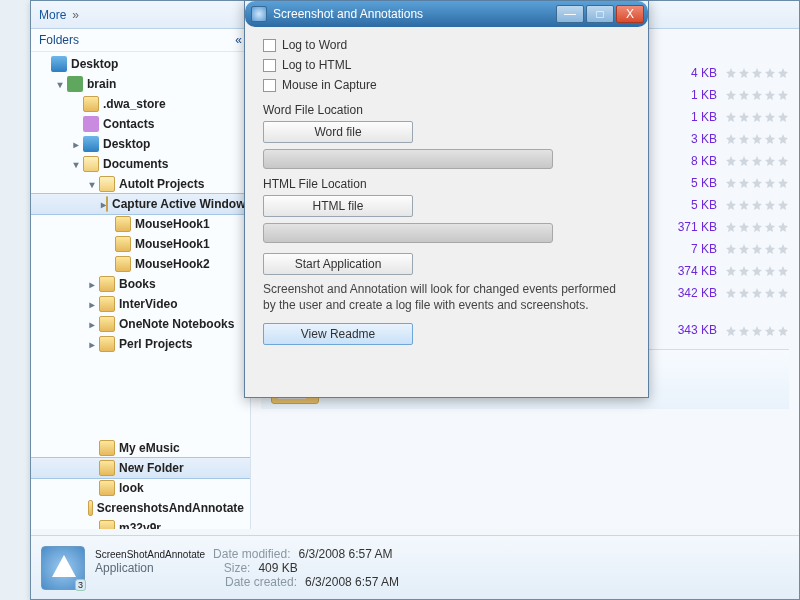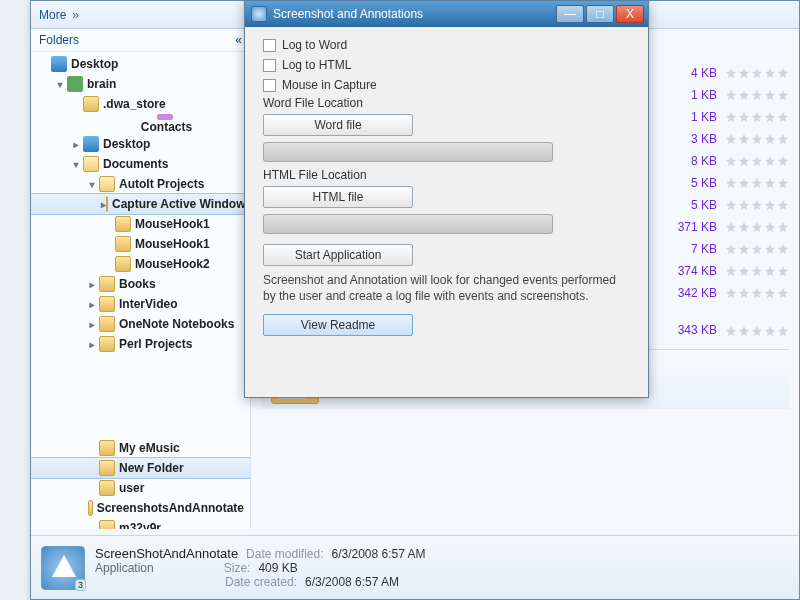--- a/index.html
+++ b/index.html
@@ -22,26 +22,26 @@
 .stars { display:flex; gap:1px; }
 .star { width:12px; height:12px; color:#cfd6dd; }
 .sz { color:#6d28d9; width:40px; text-align:right; }
 .midbar { position:absolute; left:230px; right:10px; top:348px; height:60px; background:linear-gradient(#f7fbff,#e9f2fb); border-top:1px solid #d0dfec; display:flex; align-items:center; padding:6px 10px; }
 .bigfolder { width:48px;height:48px;margin-right:10px;background:linear-gradient(#ffeeb0,#e9c06a);border:1px solid #c8a24b;border-radius:3px;position:relative;}
 .bigfolder:before{content:"";position:absolute;left:6px;top:6px;width:26px;height:34px;background:#fff;border:1px solid #ddd;}
 .midtxt .t1{font-size:13px;color:#222;} .midtxt .t2{color:#5a6a78;} .midlbl{color:#8a97a2;margin-left:6px;}
 .details { position:absolute; left:0; right:0; bottom:0; height:64px; background:linear-gradient(#f3f8fd,#e3eef8); border-top:1px solid #c7d8e7; display:flex; align-items:center; padding:6px 10px; }
 .appico{width:44px;height:44px;margin-right:10px;background:radial-gradient(#9dcaf0,#4a8cc7);border:1px solid #6b9ac3;border-radius:4px;position:relative;} .appico:before{content:"";position:absolute;left:10px;top:8px;width:0;height:0;border-left:12px solid transparent;border-right:12px solid transparent;border-bottom:22px solid #fff;}.dlab{color:#8a97a2;text-align:right}.dval{color:#333}
 .dlg { position:absolute; left:244px; top:0; width:405px; height:398px; background:#f0f0f0; border:1px solid #5a7fa0; box-shadow:0 3px 12px rgba(0,0,0,.3); }
-.titlebar{height:26px;background:linear-gradient(#5aa1d8,#2d6aa3);display:flex;align-items:center;padding:0 4px 0 6px;color:#fff;font-size:12px;gap:6px;}
+.titlebar{height:26px;background:linear-gradient(#5aa1d8,#2d6aa3);display:flex;align-items:center;padding:0 4px 0 6px;color:#fff;font-size:12px;gap:6px;border-radius:10px;}
 .tico{width:16px;height:16px;background:radial-gradient(#cfe7fb,#5a9bd4);border:1px solid #3a6a94;border-radius:2px;}
 .tbtns{margin-left:auto;display:flex;gap:2px}.tbtn{width:28px;height:18px;border:1px solid #3e6a92;background:linear-gradient(#bcd7ee,#88b6dd);border-radius:2px;display:flex;align-items:center;justify-content:center}.tbtn.cls{background:linear-gradient(#f08b77,#d84b2f);border-color:#a63a25;color:#fff}
 .dlbody{padding:8px 18px;color:#333}
 .ck{display:flex;align-items:center;height:20px;gap:6px}.box{width:13px;height:13px;border:1px solid #8a99a7;background:#fff}
-.lbl{margin-top:1px;margin-bottom:4px}
+.lbl{margin-top:8px;margin-bottom:4px}
 .btn{height:22px;min-width:150px;padding:0 12px;background:linear-gradient(#fdfdfd,#e6e6e6);border:1px solid #9aa6b1;border-radius:2px;display:inline-flex;align-items:center;justify-content:center;cursor:default}
 .btn.blue{background:linear-gradient(#e9f3fd,#c9e1f8);border-color:#6fa6d6}
 .path{height:20px;background:linear-gradient(#e3e3e3,#c7c7c7);border:1px solid #a8a8a8;border-radius:3px;margin:6px 0;width:290px}
 .desc{margin:6px 0 10px;color:#444;line-height:1.35}
 </style>
 </head>
 <body>
 
 <div class="explorer">
   <div class="toolbar">
@@ -63,21 +63,21 @@
           <div class="node" style="padding-left: 22px;">
             <span class="tw">▾</span>
             <span class="ico i-brain"></span>
             <span>brain</span>
           </div>
           <div class="node" style="padding-left: 38px;">
             <span class="tw"></span>
             <span class="ico i-folder"></span>
             <span>.dwa_store</span>
           </div>
-          <div class="node" style="padding-left: 58px; flex-direction: column;">
+          <div class="node" style="padding-left: 38px;">
             <span class="tw"></span>
             <span class="ico i-cont"></span>
             <span>Contacts</span>
           </div>
           <div class="node" style="padding-left: 38px;">
             <span class="tw">▸</span>
             <span class="ico i-desk"></span>
             <span>Desktop</span>
           </div>
           <div class="node" style="padding-left: 38px;">
@@ -139,21 +139,21 @@
             <span>My eMusic</span>
           </div>
           <div class="node sel" style="padding-left: 54px;">
             <span class="tw"></span>
             <span class="ico i-folder"></span>
             <span>New Folder</span>
           </div>
           <div class="node" style="padding-left: 54px;">
             <span class="tw"></span>
             <span class="ico i-folder"></span>
-            <span>user</span>
+            <span>look</span>
           </div>
           <div class="node" style="padding-left: 54px;">
             <span class="tw"></span>
             <span class="ico i-folder"></span>
             <span>ScreenshotsAndAnnotate</span>
           </div>
           <div class="node" style="padding-left: 54px;">
             <span class="tw"></span>
             <span class="ico i-folder"></span>
             <span>m32v9r</span>
@@ -413,21 +413,21 @@
     <span class="midlbl" style="margin-left:40px">Date modified:</span>
     <span class="dval">6/3</span>
   </div>
 
   <div class="details">
     <div class="appico">
         <span style="position:absolute;right:-2px;bottom:-2px;background:#dbe9f5;border:1px solid #9cb;font-size:9px;padding:0 2px;border-radius:3px">3</span>
       </div>
     <div>
       <div style="display:flex;gap:8px;align-items:baseline">
-        <span style="font-size:13px">ScreenShotAndAnnotate</span>
+        <span style="font-size:10px">ScreenShotAndAnnotate</span>
         <span class="dlab">Date modified:</span>
         <span class="dval">6/3/2008 6:57 AM</span>
       </div>
       <div style="display:flex;gap:8px;align-items:baseline">
         <span style="color:#5a6a78">Application</span>
         <span class="dlab" style="margin-left:62px">Size:</span>
         <span class="dval">409 KB</span>
       </div>
       <div style="display:flex;gap:8px;align-items:baseline">
         <span class="dlab" style="margin-left:130px">Date created:</span>

